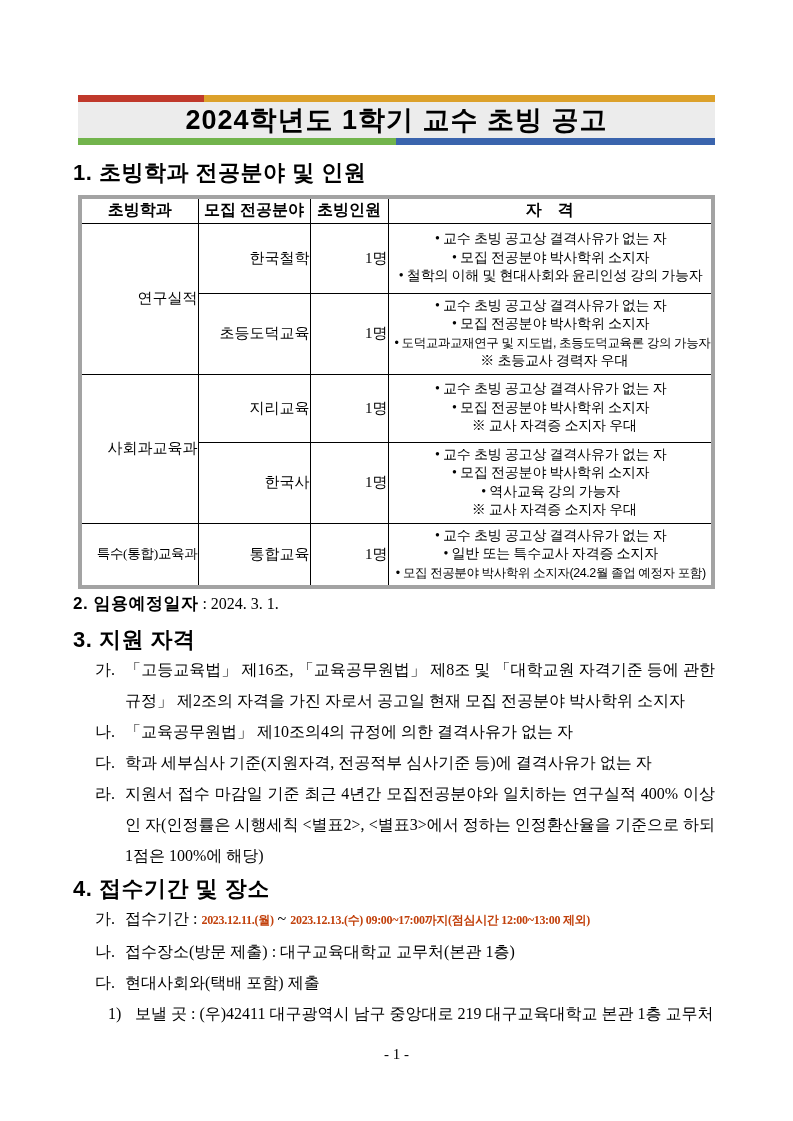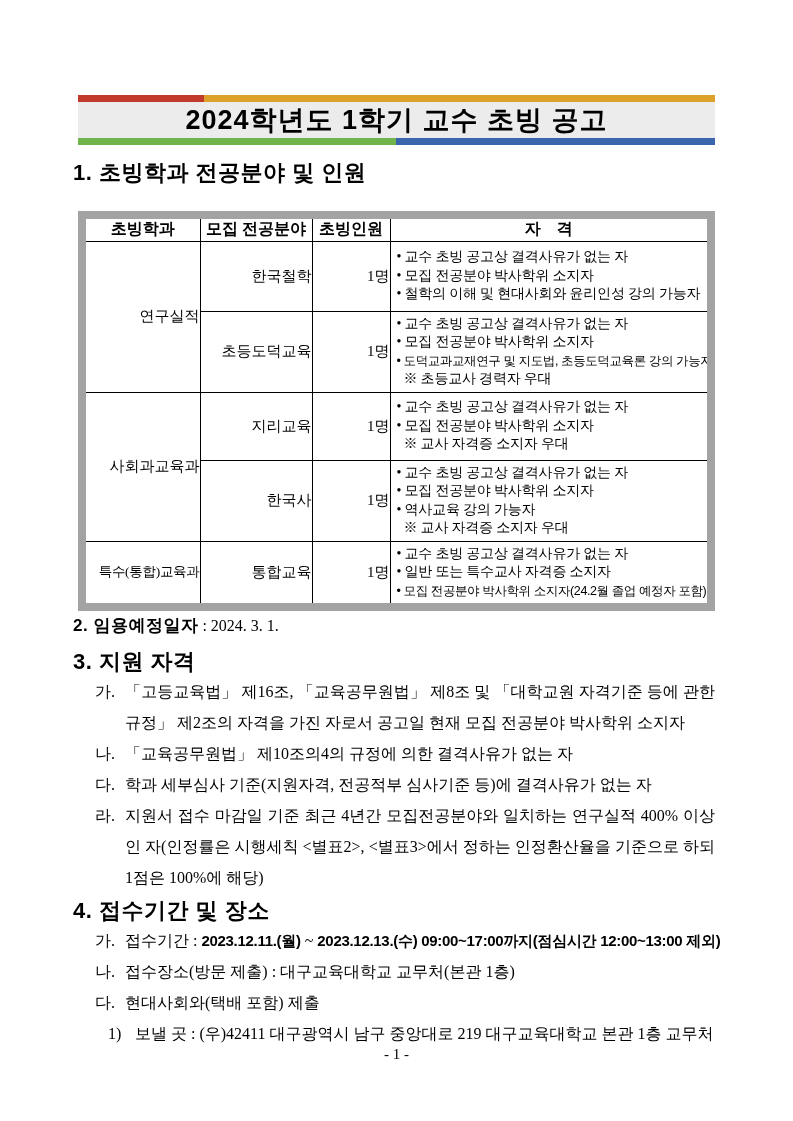--- a/index.html
+++ b/index.html
@@ -22,47 +22,47 @@
     letter-spacing:1px;
   }
 
   
   .sec-heading{
     font-family:"Liberation Sans","DejaVu Sans",sans-serif;font-weight:800;font-size:22px;
     margin:16px 0 0 -5px;line-height:24px;letter-spacing:0.5px;
   }
 
   
-  table{border-collapse:collapse;width:100%;margin-top:26px;table-layout:fixed;border:8px solid #a3a3a3;}
+  table{border-collapse:collapse;width:100%;margin-top:10px;table-layout:fixed;border:4px solid #a3a3a3;}
   th,td{border:1px solid #000;}
   th{font-size:16px;font-weight:bold;white-space:pre;padding:0;}
   thead tr{height:26px;}
   td{font-size:15px;text-align:center;vertical-align:middle;padding:2px 0;}
   td.dept,td.field,td.count{white-space:nowrap;text-align:right;}
   td.tight{font-size:13.5px;letter-spacing:-0.3px;}
-  td.quals{text-align:left;padding:3px 4px 3px 6px;overflow:hidden;}
+  td.quals{text-align:center;padding:3px 4px 3px 6px;overflow:hidden;}
   td.quals div{font-size:14px;line-height:18.5px;white-space:nowrap;letter-spacing:-0.2px;}
   td.quals .note{padding-left:7px;}
   td.quals .cond{font-family:"Liberation Sans","DejaVu Sans",sans-serif;font-size:12.5px;letter-spacing:-0.4px;}
   tr.r1{height:70px;} tr.r2{height:74px;} tr.r3{height:68px;} tr.r4{height:72px;} tr.r5{height:56px;}
 
   
   .sec2{margin:1px 0 0 -5px;line-height:28px;font-size:16px;}
   .sec2 .h{font-family:"Liberation Sans","DejaVu Sans",sans-serif;font-weight:800;font-size:17px;letter-spacing:0.5px;}
   .sec-heading.s3{margin-top:8px;line-height:28px;}
   .sec-heading.s4{margin-top:4px;line-height:28px;}
   .para{display:flex;margin-left:17px;line-height:31px;font-size:16px;}
   .para .label{flex:0 0 30px;}
   .para p{margin:0;flex:1;text-align:justify;}
   .para.sub{margin-left:30px;}
   .para.sub .label{flex:0 0 27px;}
   .period p{white-space:nowrap;text-align:left;}
   .blue{
-    color:#000000;font-weight:bold;font-family:Liberation Sans, sans-serif;
-    font-size:15px;letter-spacing:-0.3px;
+    color:#c2410c;font-weight:bold;font-family:Liberation Serif, serif;
+    font-size:12px;letter-spacing:-0.3px;
   }
   .footer{position:absolute;left:0;width:793px;top:1046px;text-align:center;font-size:15px;}
 </style>
 </head>
 <body>
 
 <div class="page">
   <div class="content">
 
     <header>

